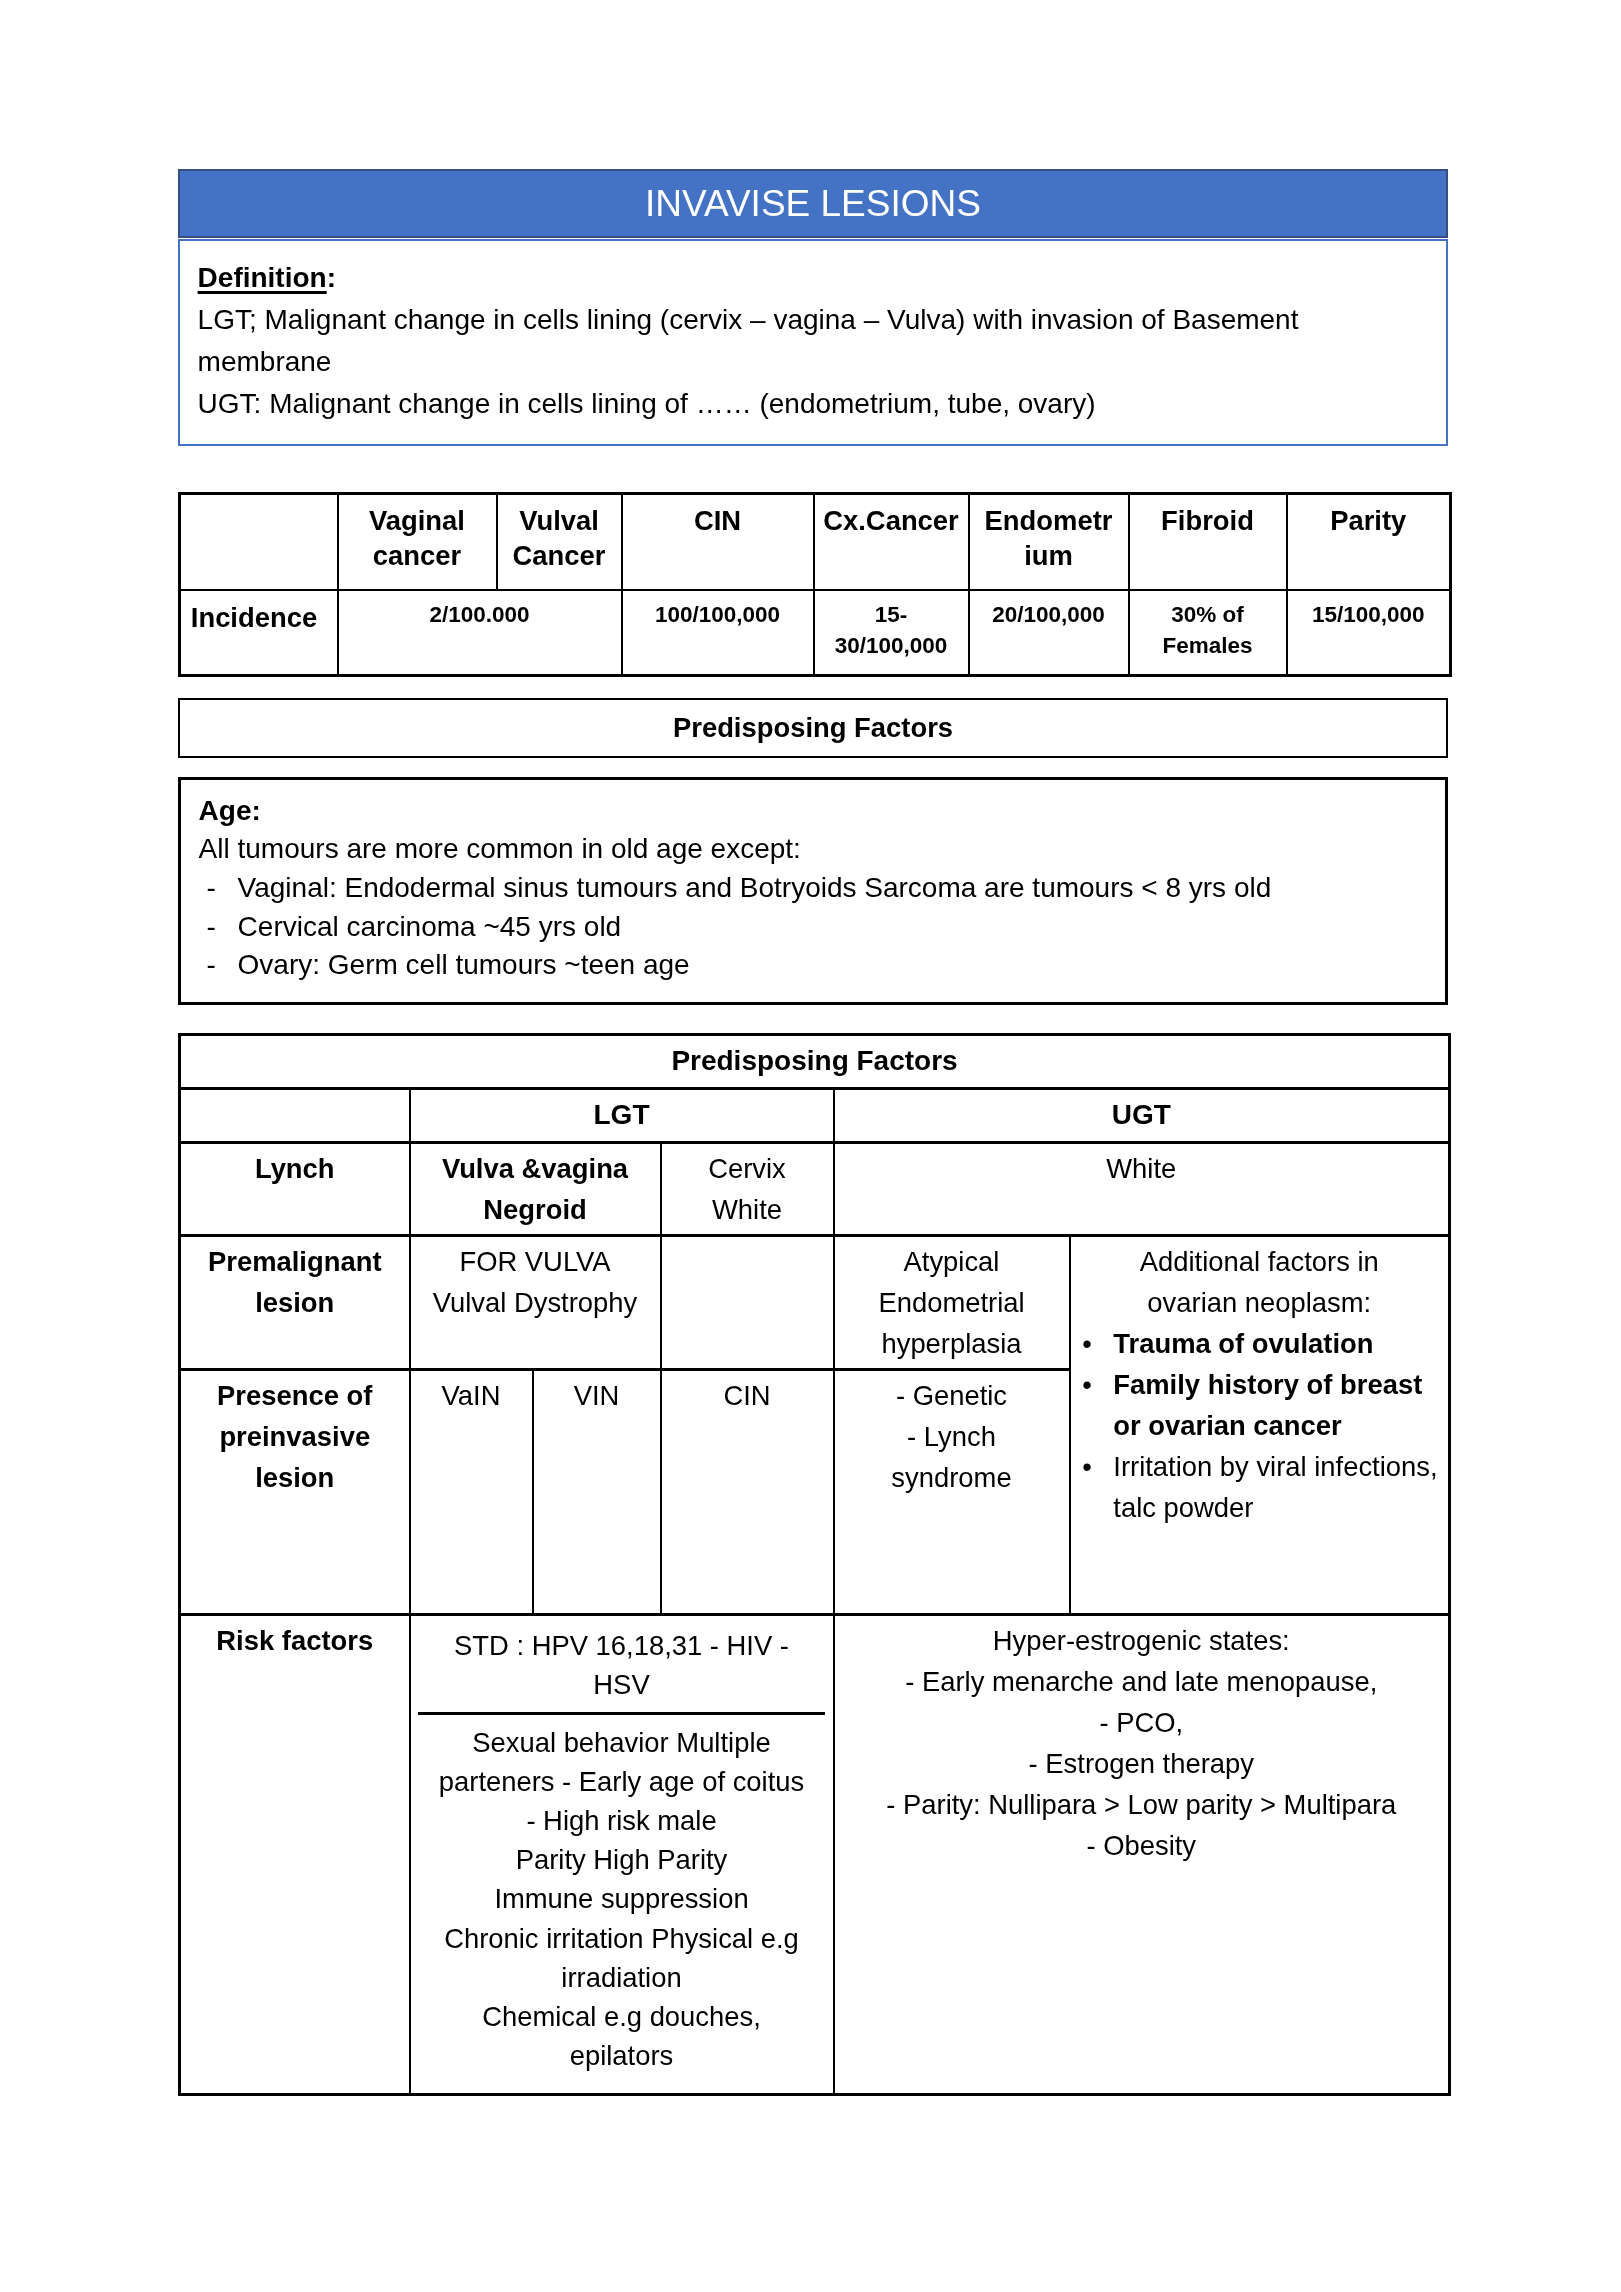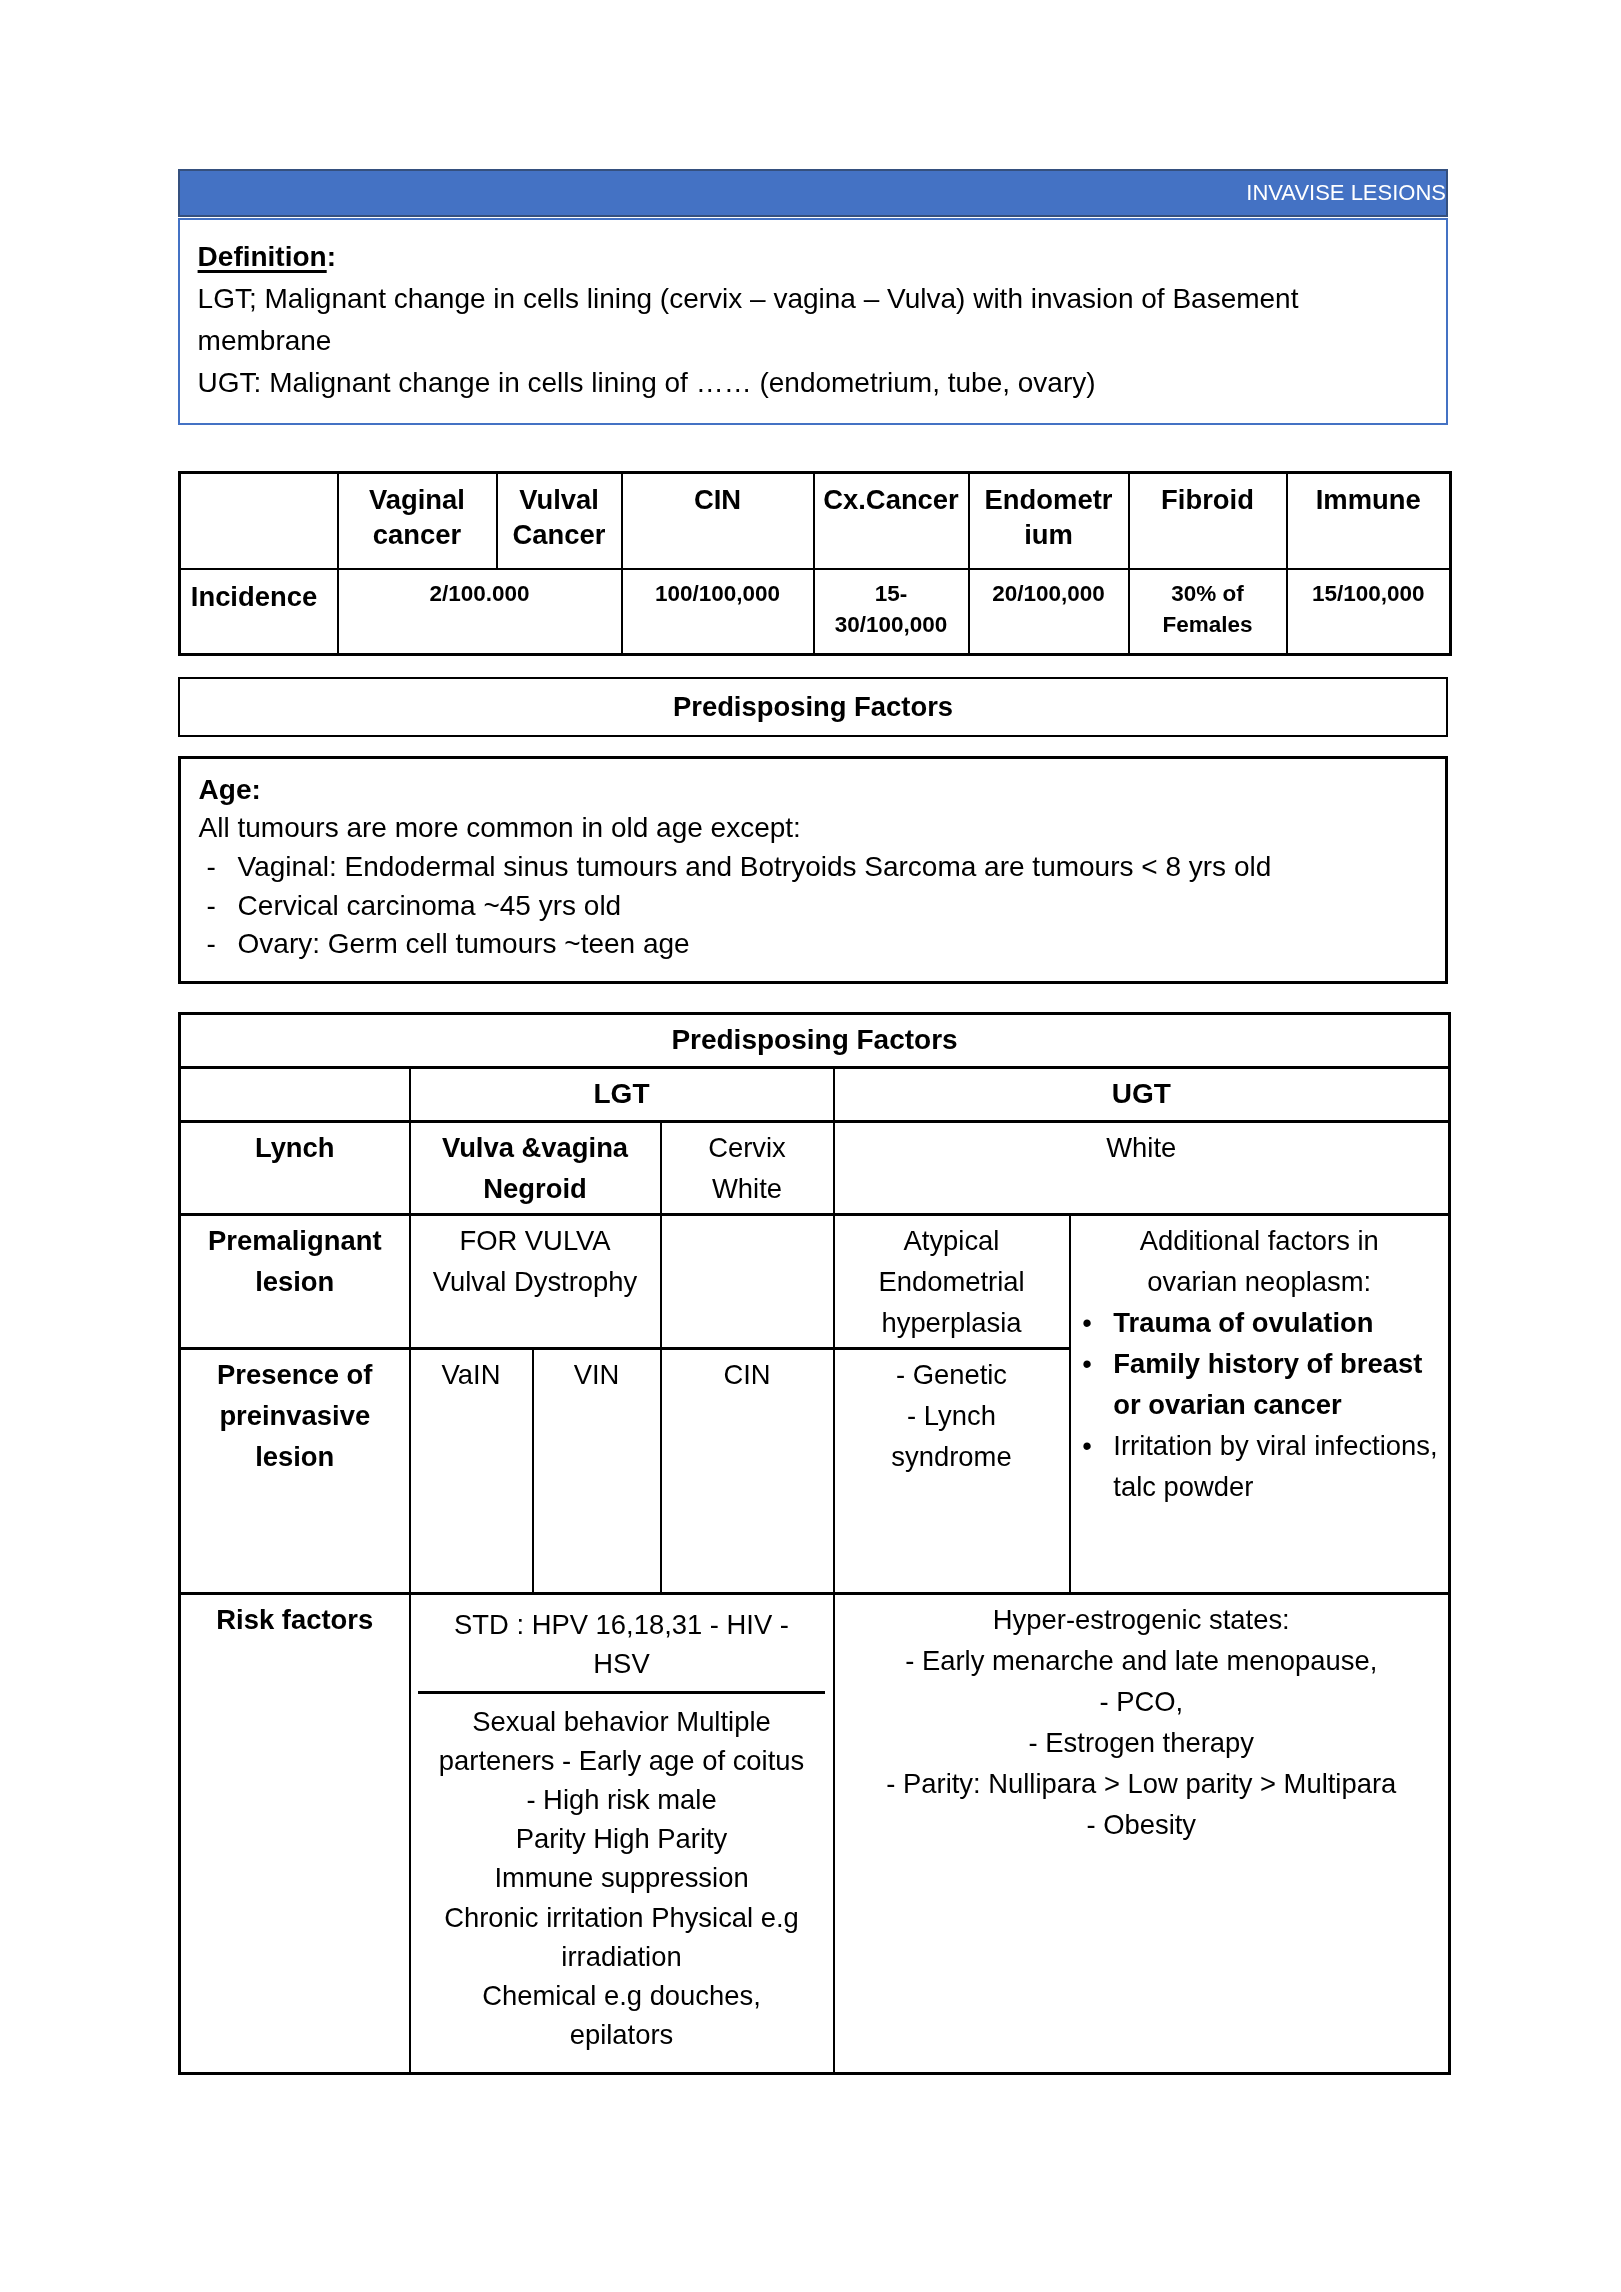--- a/index.html
+++ b/index.html
@@ -13,21 +13,21 @@
     padding:167px 173px 29px 178px;position:relative;
     font-family:"Liberation Sans",sans-serif;color:#000;
   }
   .content{width:1270px;}
   .pre{white-space:pre-line;}
   .b{font-weight:700;}
 
   
   .bar{box-sizing:border-box;display:flex;align-items:center;justify-content:center;color:#fff;}
   .bar-red{height:80px;background:var(--red-fill);border:3.9px solid var(--red-border);font-size:29px;}
-  .bar-blue{height:48px;background:var(--blue-fill);border:2.9px solid var(--blue-border);margin-top:2px;font-size:22px;justify-content:flex-end;}
+  .bar-blue{height:69px;background:var(--blue-fill);border:2.9px solid var(--blue-border);margin-top:2px;font-size:37px;}
 
   
   .def-box{box-sizing:border-box;border:2.9px solid var(--blue-fill);padding:15.7px 17.6px 19.6px;margin-top:1px;
            font-size:28px;line-height:1.5;}
   .def-title{margin:0;font-weight:700;}
   .def-title .u{text-decoration:underline;text-decoration-thickness:2.9px;text-underline-offset:3.9px;margin-top:14px;}
   .def-body{margin:0;}
 
   
   table{border-collapse:collapse;table-layout:fixed;width:100%;padding-left:20px;}
@@ -96,21 +96,21 @@
       <tbody>
           <tr class="hrow">
         <td></td>
         <td class="pre">Vaginal cancer</td>
         <td class="pre">Vulval Cancer</td>
         <td class="pre">CIN</td>
         <td class="pre">Cx.Cancer</td>
         <td class="pre">Endometr
 ium</td>
         <td class="pre">Fibroid</td>
-        <td class="pre">Immune</td>
+        <td class="pre">Parity</td>
       </tr>
       <tr class="drow">
         <td class="rowlabel">Incidence</td>
         <td colspan="2">2/100.000</td>
         <td>100/100,000</td>
         <td class="pre">15-
 30/100,000</td>
         <td>20/100,000</td>
         <td class="pre">30% of
 Females</td>

